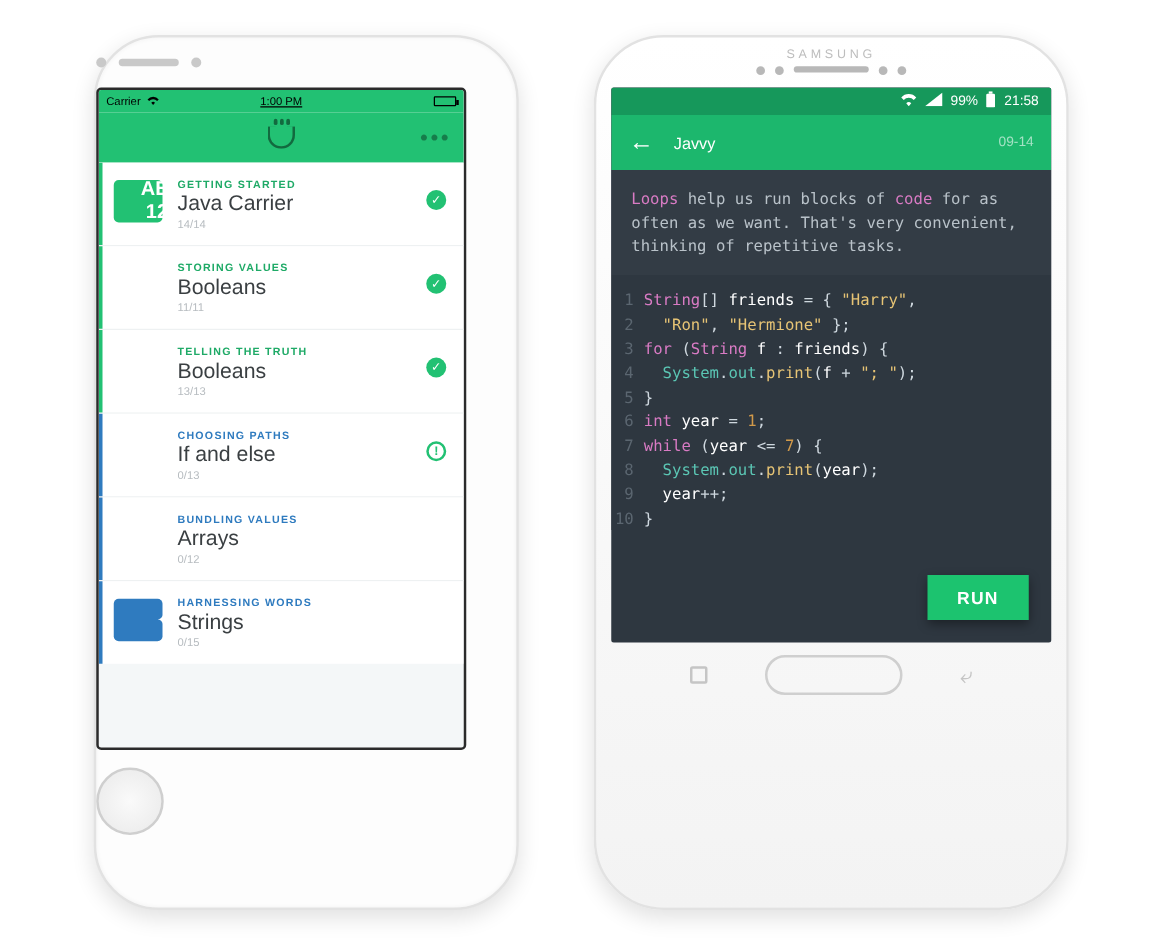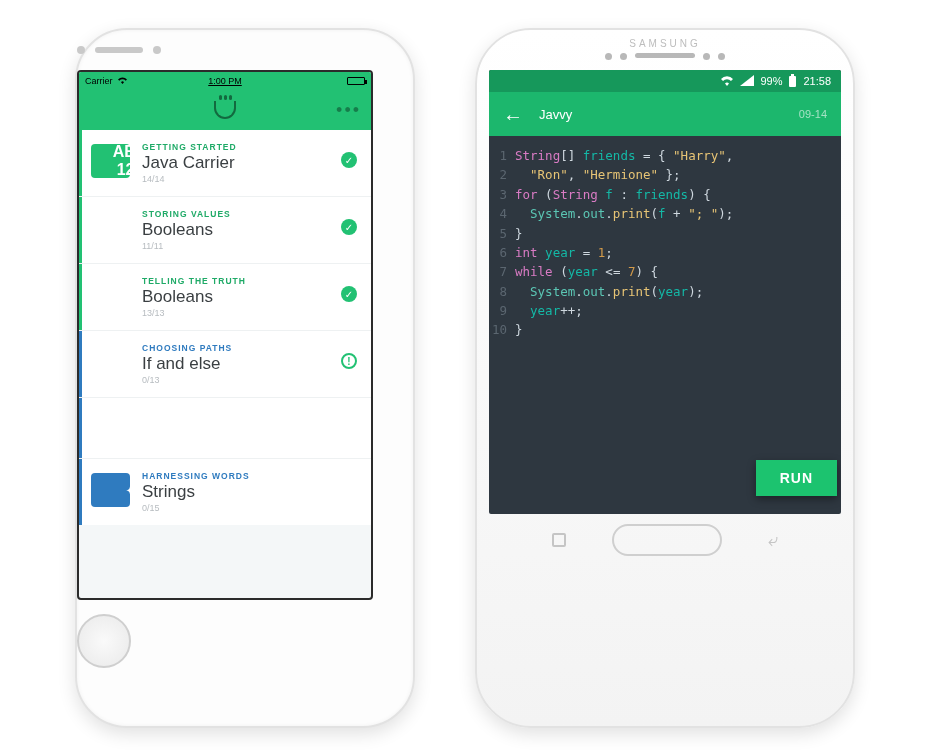--- a/index.html
+++ b/index.html
@@ -139,28 +139,28 @@
   .code{
     background:#2e3740;padding:10px 0 0 0;
     font-family:"Menlo","Consolas",monospace;font-size:12.5px;line-height:1.55;
   }
   .code-row{display:flex;}
   .ln{width:26px;text-align:right;color:#5b6670;padding-right:8px;user-select:none;}
   .cl{flex:1;white-space:pre;color:#cfd8df;}
   .tok-type{color:#d97bc4;}
   .tok-str{color:#e7c475;}
   .tok-kw{color:#d97bc4;}
-  .tok-id{color:#14b8a6;}
+  .tok-id{color:#ffffff;}
   .tok-cls{color:#5bc6b4;}
   .tok-num{color:#d29a4a;}
   .tok-pun{color:#cfd8df;}
   .tok-call{color:#e7c475;}
 
   .run-btn{
-    position:absolute;bottom:18px;right:4px;
+    position:absolute;bottom:18px;right:18px;
     background:#1cc36f;color:#fff;font-weight:700;
     padding:10px 24px;border:none;font-size:14px;letter-spacing:1px;
     box-shadow:0 3px 8px rgba(0,0,0,.4);cursor:pointer;
   }
 </style>
 </head>
 <body>
 
 <div class="iphone">
   <div class="sensor-bar">
@@ -262,20 +262,25 @@
                 <circle cx="5" cy="6" r="3"></circle>
                 <circle cx="13" cy="6" r="3"></circle>
                 <circle cx="21" cy="6" r="3"></circle>
                 <circle cx="29" cy="6" r="3"></circle>
                 <rect x="2" y="10" width="6" height="12" rx="2"></rect>
                 <rect x="10" y="10" width="6" height="12" rx="2"></rect>
                 <rect x="18" y="10" width="6" height="12" rx="2"></rect>
                 <rect x="26" y="10" width="6" height="12" rx="2"></rect>
               </g>
             </svg>
+        </div>
+        <div class="txt">
+          <div class="eyebrow">BUNDLING VALUES</div>
+          <div class="title">Arrays</div>
+          <div class="prog">0/12</div>
         </div>
       </div>
 
       <div class="lesson-card blue" style="border-bottom:none;">
         <span class="accent"></span>
         <div class="ic ic-ball" style="font-size:10px;">✦</div>
         <div class="txt">
           <div class="eyebrow">HARNESSING WORDS</div>
           <div class="title">Strings</div>
           <div class="prog">0/15</div>
@@ -319,20 +324,21 @@
       </span>
       <span>21:58</span>
     </div>
 
     <div class="and-nav">
       <span class="arrow">←</span>
       <span class="title">Javvy</span>
       <span class="date">09-14</span>
     </div>
 
+    <div class="explain" id="explain-block"><span class="hl">Loops</span> help us run blocks of <span class="hl">code</span> for as often as we want. That's very convenient, thinking of repetitive tasks.</div>
 
     <div class="code" id="code-block">
         <div class="code-row">
           <span class="ln">1</span>
           <span class="cl"><span class="tok-type">String</span><span class="tok-pun">[</span><span class="tok-pun">]</span><span class="tok-pun"> </span><span class="tok-id">friends</span><span class="tok-pun"> </span><span class="tok-pun">=</span><span class="tok-pun"> </span><span class="tok-pun">{</span><span class="tok-pun"> </span><span class="tok-str">"Harry"</span><span class="tok-pun">,</span></span>
         </div>
         <div class="code-row">
           <span class="ln">2</span>
           <span class="cl"><span class="tok-pun"> </span><span class="tok-pun"> </span><span class="tok-str">"Ron"</span><span class="tok-pun">,</span><span class="tok-pun"> </span><span class="tok-str">"Hermione"</span><span class="tok-pun"> </span><span class="tok-pun">}</span><span class="tok-pun">;</span></span>
         </div>

